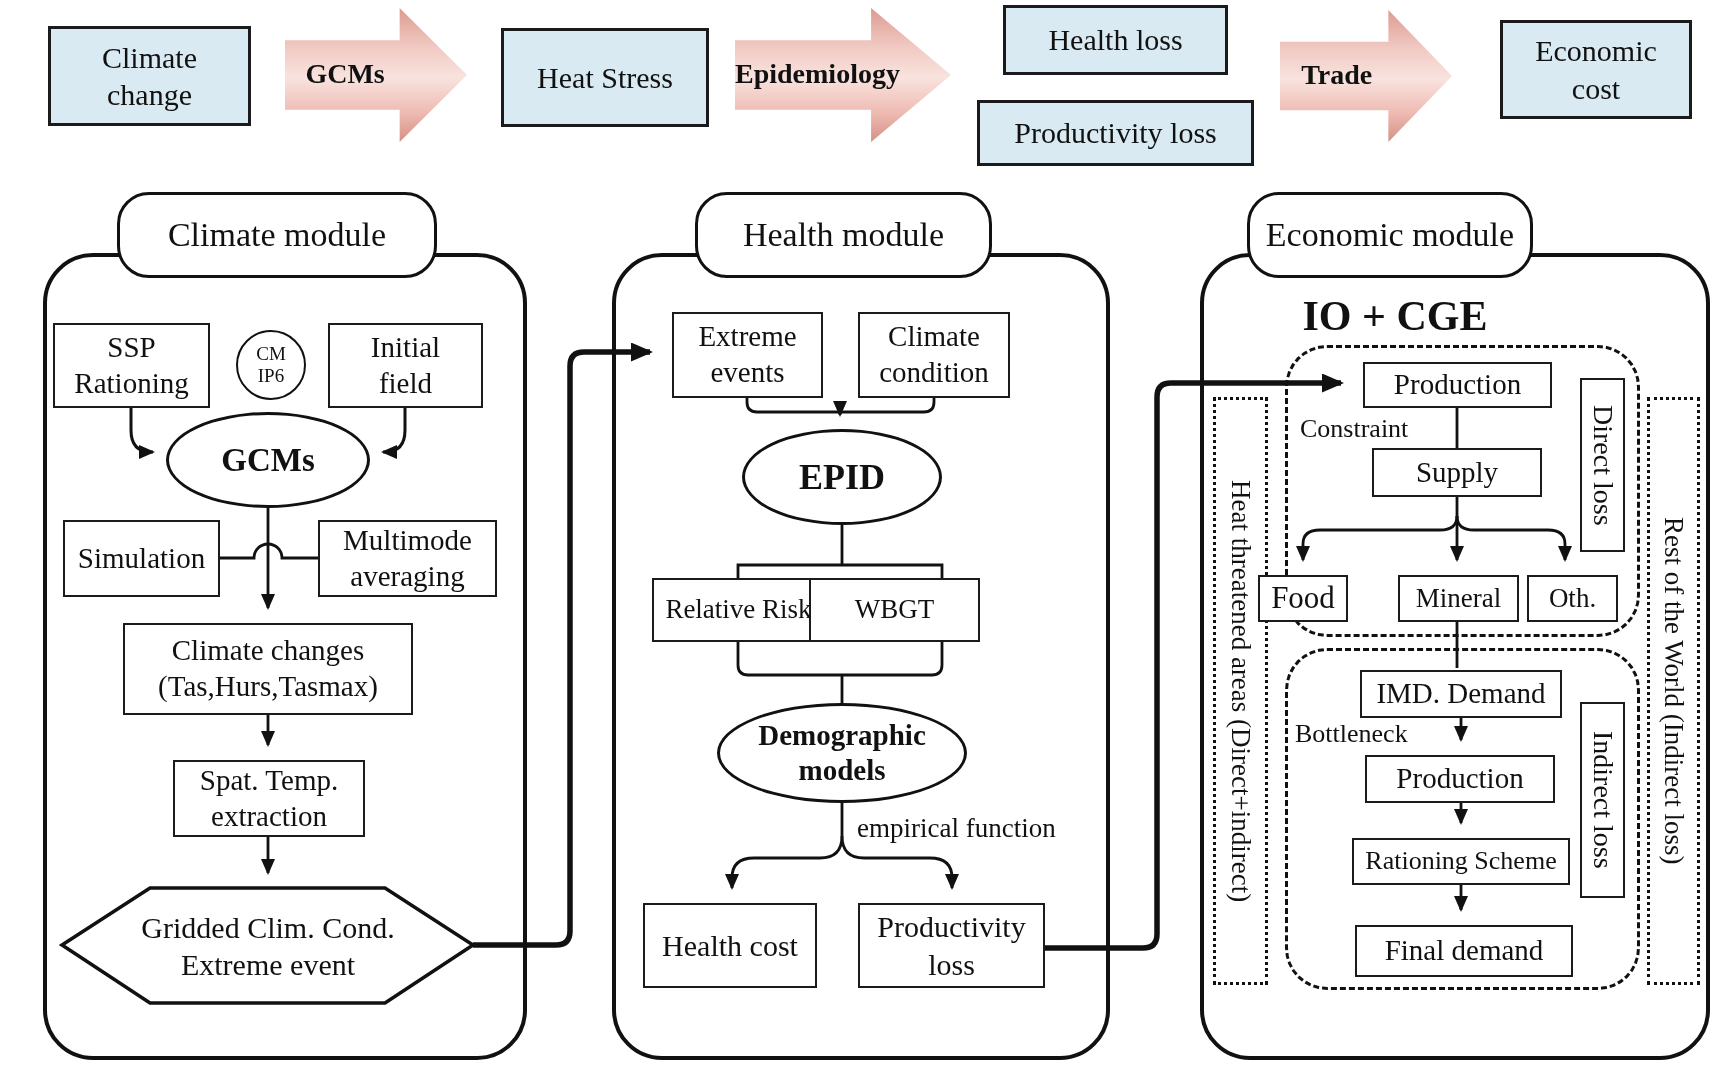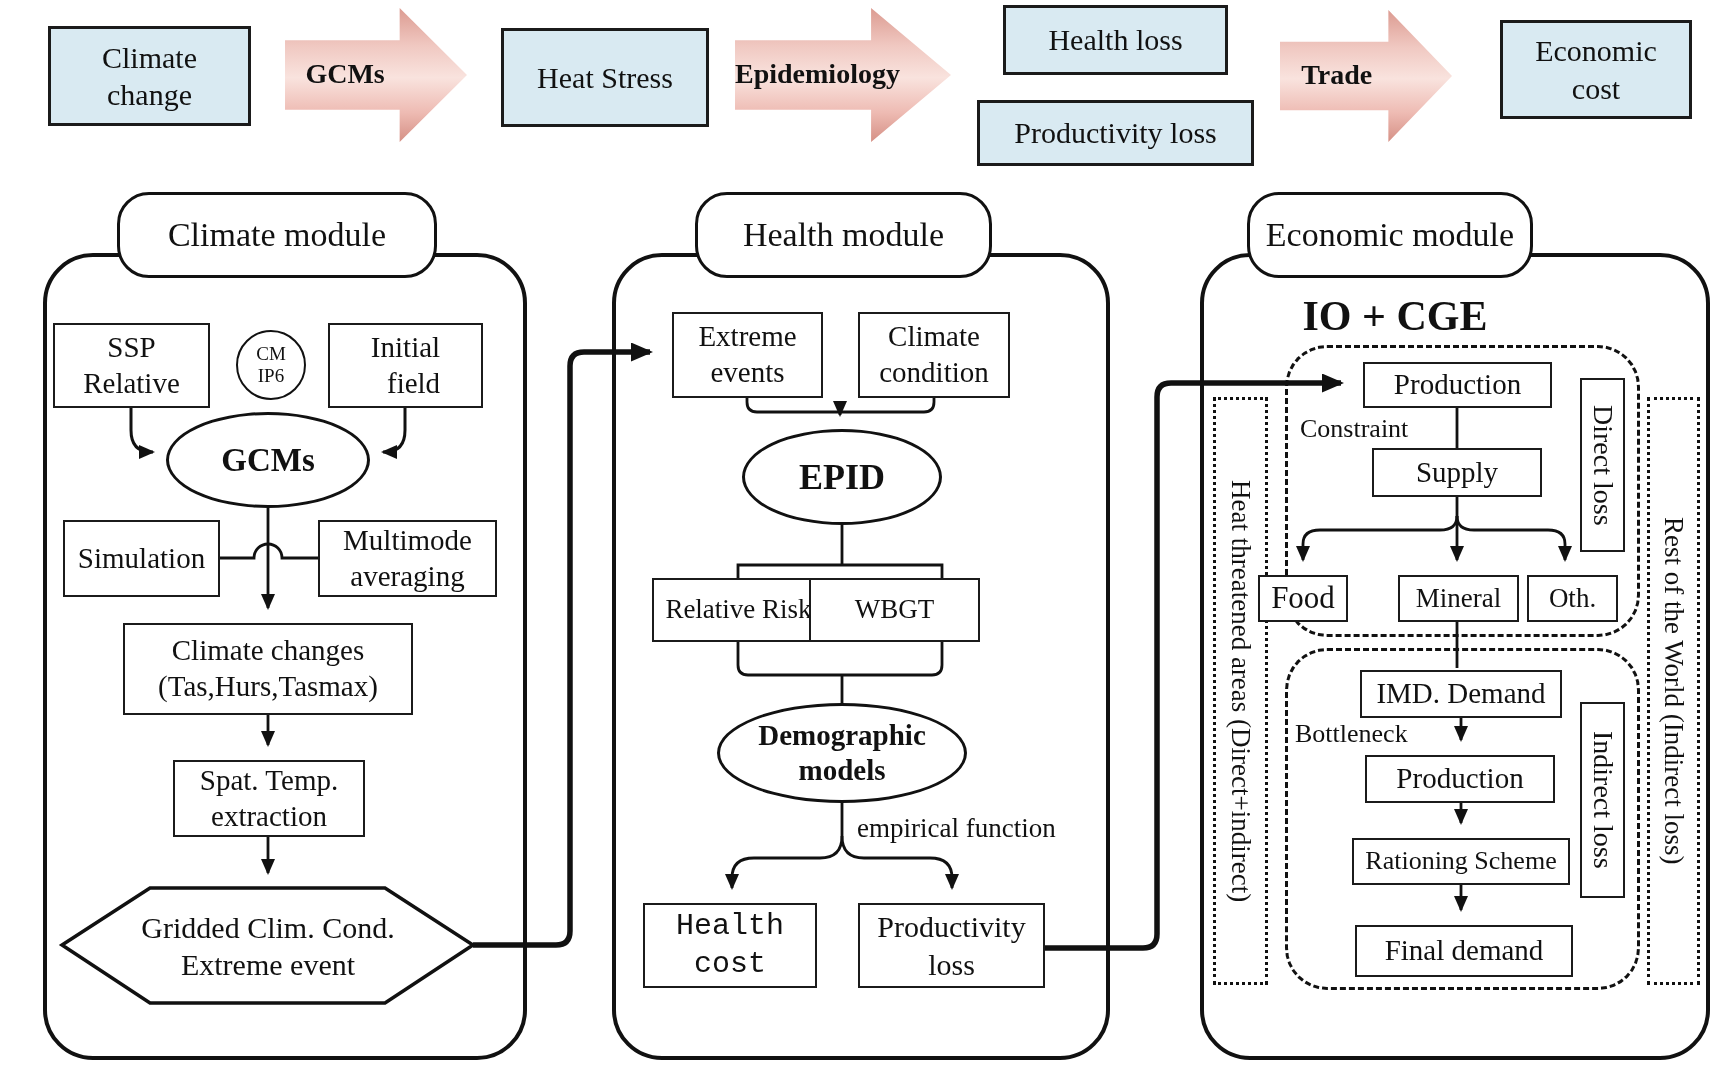--- a/index.html
+++ b/index.html
@@ -62,24 +62,24 @@
 
   <div class="abs module" style="left:43px;top:253px;width:484px;height:807px;"></div>
   <div class="abs module" style="left:612px;top:253px;width:498px;height:807px;"></div>
   <div class="abs module" style="left:1200px;top:253px;width:510px;height:807px;"></div>
 
   <div class="abs pill center" style="left:117px;top:192px;width:320px;height:86px;">Climate module</div>
   <div class="abs pill center" style="left:695px;top:192px;width:297px;height:86px;">Health module</div>
   <div class="abs pill center" style="left:1247px;top:192px;width:286px;height:86px;">Economic module</div>
 
   <div class="abs wbox center ml" style="left:53px;top:323px;width:157px;height:85px;">SSP
-Relative</div>
+Rationing</div>
   <div class="abs circle center ml" style="left:236px;top:330px;width:70px;height:70px;">CM
 IP6</div>
-  <div class="abs wbox center ml" style="left:328px;top:323px;width:155px;height:85px;text-align:right;">Initial
+  <div class="abs wbox center ml" style="left:328px;top:323px;width:155px;height:85px;">Initial
 field</div>
 
   <div class="abs ellipse center" style="left:166px;top:412px;width:204px;height:96px;font-size:33px;">GCMs</div>
 
   <div class="abs wbox center" style="left:63px;top:520px;width:157px;height:77px;">Simulation</div>
   <div class="abs wbox center ml" style="left:318px;top:520px;width:179px;height:77px;">Multimode
 averaging</div>
 
   <div class="abs wbox center ml" style="left:123px;top:623px;width:290px;height:92px;">Climate changes
 (Tas,Hurs,Tasmax)</div>
@@ -98,21 +98,21 @@
   <div class="abs ellipse center" style="left:742px;top:429px;width:200px;height:96px;font-size:36px;border-width:3px;">EPID</div>
 
   <div class="abs wbox center" style="left:652px;top:578px;width:173px;height:64px;font-size:27px;">Relative Risk</div>
   <div class="abs wbox center" style="left:809px;top:578px;width:171px;height:64px;font-size:27px;text-align:right;">WBGT</div>
 
   <div class="abs ellipse center ml" style="left:717px;top:703px;width:250px;height:100px;font-size:29px;line-height:1.2;border-width:3px;">Demographic
 models</div>
 
   <div class="abs freelabel" style="left:857px;top:813px;font-size:27px;">empirical function</div>
 
-  <div class="abs wbox center" style="left:643px;top:903px;width:174px;height:85px;font-size:30px;font-family:Liberation Mono, monospace;">Health cost</div>
+  <div class="abs wbox center" style="left:643px;top:903px;width:174px;height:85px;font-size:30px;">Health cost</div>
   <div class="abs wbox center ml" style="left:858px;top:903px;width:187px;height:85px;font-size:30px;">Productivity
 loss</div>
 
   <div class="abs center" style="left:1260px;top:288px;width:270px;height:56px;font-size:42px;font-weight:bold;z-index:3;">IO + CGE</div>
 
   <div class="abs dottedbox center" style="left:1213px;top:397px;width:55px;height:588px;">Heat threatened areas (Direct+indirect)</div>
   <div class="abs dottedbox center" style="left:1647px;top:397px;width:53px;height:588px;">Rest of the World (Indirect loss)</div>
 
   <div class="abs dashedbox" style="left:1285px;top:345px;width:355px;height:292px;"></div>
   <div class="abs dashedbox" style="left:1285px;top:648px;width:355px;height:342px;"></div>

